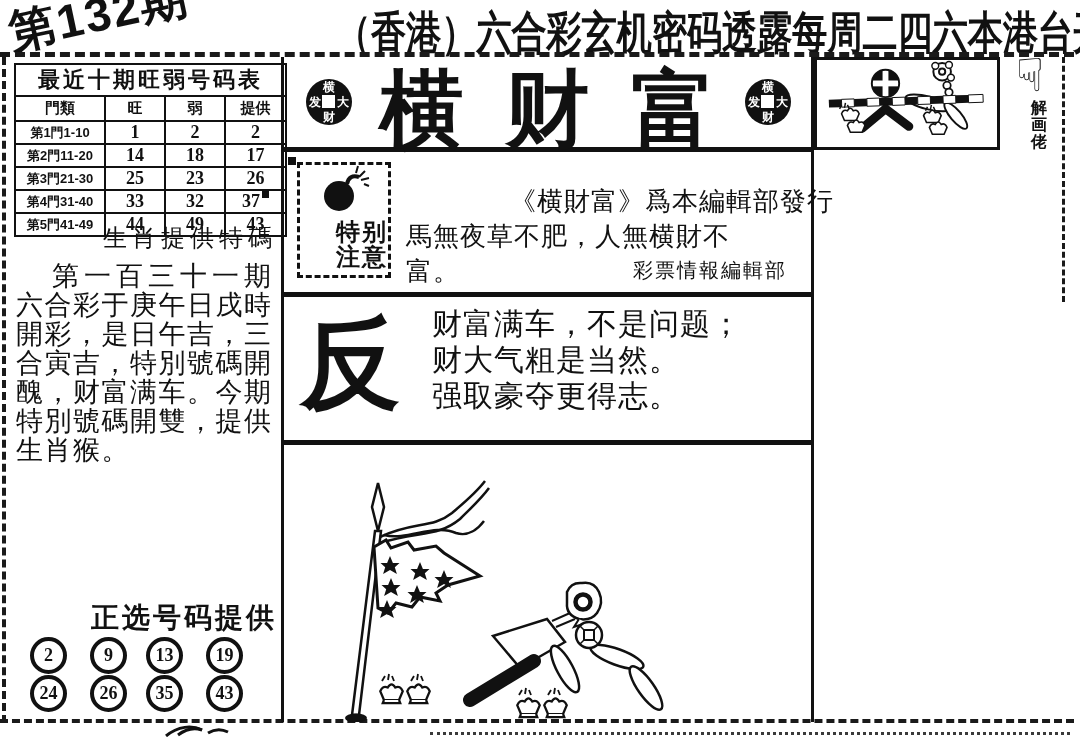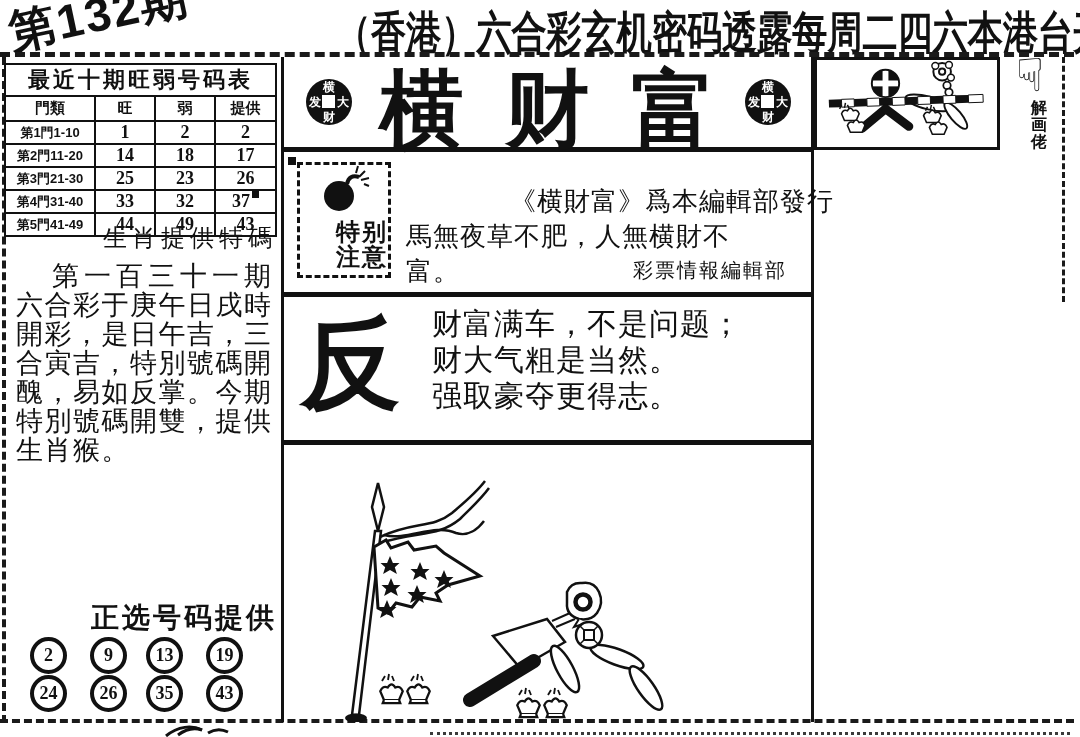--- a/index.html
+++ b/index.html
@@ -11,21 +11,21 @@
   .dash-left{left:2px;top:57px;height:666px;border-left:4px dashed #1a1a1a;}
   .dash-bottom{left:0;top:719px;width:1074px;border-top:4px dashed #1a1a1a;}
   .dash-right{left:1062px;top:57px;height:245px;border-left:3px dashed #1a1a1a;}
   .bottom-specks{left:430px;top:732px;width:640px;border-top:3px dotted #3a3a3a;}
   
   .issue{left:16px;top:2px;font-size:47px;font-weight:900;letter-spacing:2px;
          transform:rotate(-12deg);transform-origin:left bottom;white-space:nowrap;}
   .main-title{left:336px;top:3px;font-size:45px;font-weight:900;white-space:nowrap;
               transform:scaleX(0.78);transform-origin:left top;}
   
-  .hw-table{left:4px;top:63px;border-collapse:collapse;table-layout:fixed;padding-left:48px;}
+  .hw-table{left:14px;top:63px;border-collapse:collapse;table-layout:fixed;padding-left:48px;}
   .hw-table td{border:2px solid #111;text-align:center;vertical-align:middle;padding:0;}
   .hw-title{font-family:"Liberation Serif",serif;font-size:22px;font-weight:700;
             letter-spacing:3px;height:30px;}
   .hw-head td{font-size:15px;font-weight:800;height:23px;}
   .hw-row td{height:17px;}
   .hw-gate{font-size:13px;font-weight:800;}
   .hw-num{font-family:"Liberation Serif",serif;font-size:18px;font-weight:700;}
   .has-square::after{content:"";display:inline-block;width:7px;height:7px;
                      background:#111;margin-left:2px;vertical-align:top;}
   
@@ -134,21 +134,21 @@
     </tr>
   </tbody>
     </table>
 
   <div class="abs zodiac-head">生肖提供特碼</div>
   <div class="abs zodiac-body">
     <div class="ind">第一百三十一期</div>
     <div>六合彩于庚午日戌時</div>
     <div>開彩，是日午吉，三</div>
     <div>合寅吉，特別號碼開</div>
-    <div>醜，易如反掌。今期</div>
+    <div>醜，财富满车。今期</div>
     <div>特別號碼開雙，提供</div>
     <div>生肖猴。</div>
   </div>
 
   <div class="abs picks-head">正选号码提供</div>
   <div class="abs pick" style="left:30px;top:637px">2</div>
   <div class="abs pick" style="left:90px;top:637px">9</div>
   <div class="abs pick" style="left:146px;top:637px">13</div>
   <div class="abs pick" style="left:206px;top:637px">19</div>
   <div class="abs pick" style="left:30px;top:675px">24</div>

